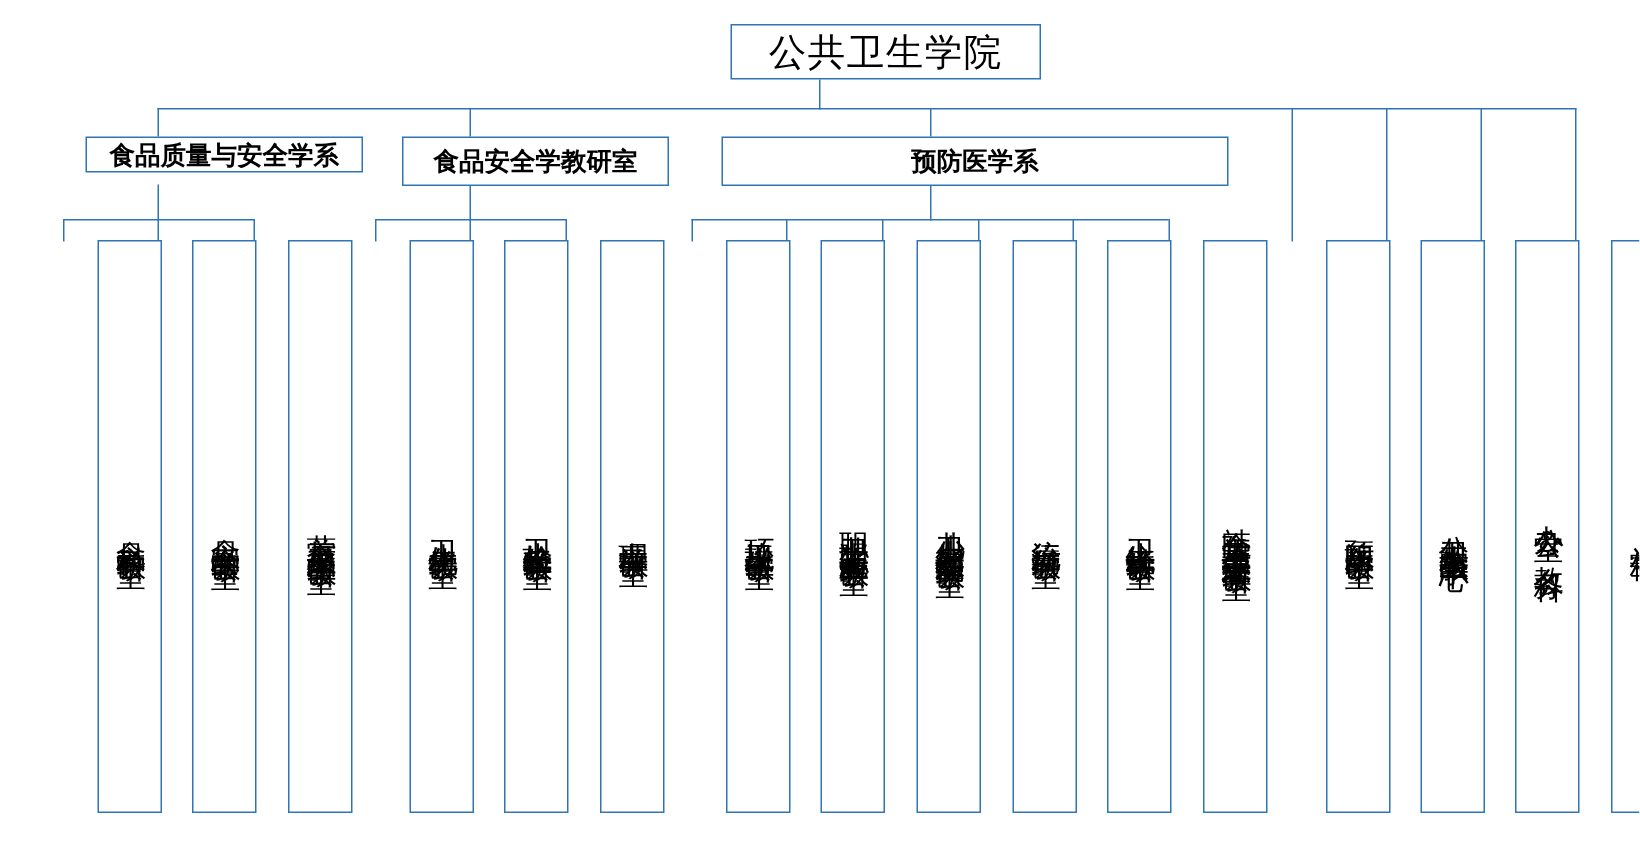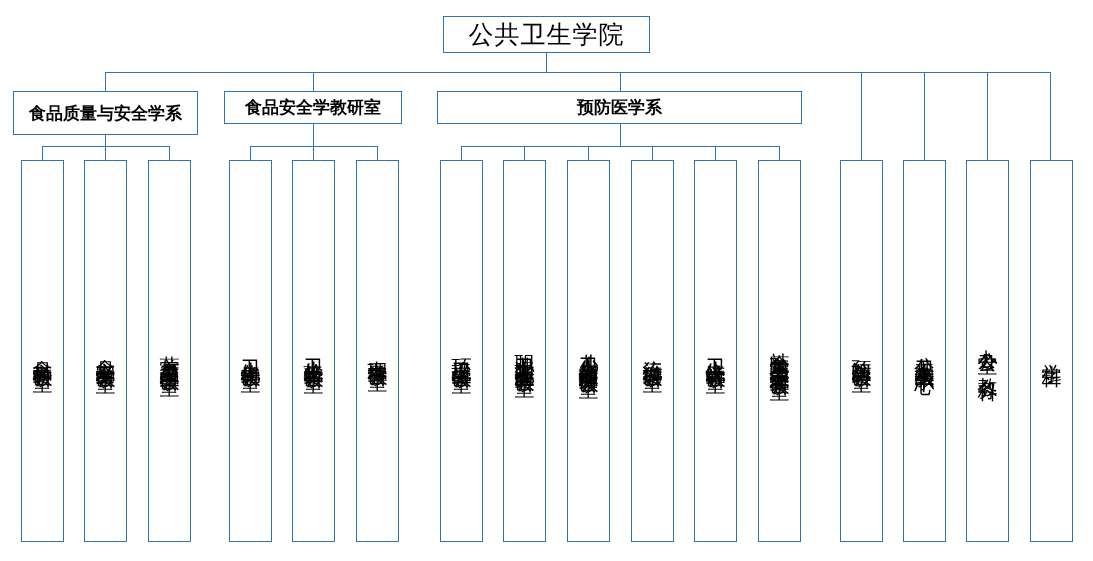--- a/index.html
+++ b/index.html
@@ -17,20 +17,21 @@
   }
   .box {
     position: absolute;
     box-sizing: border-box;
     border: 1px solid #2E75B6;
     background: #ffffff;
     display: flex;
     align-items: center;
     justify-content: center;
     color: #000000;
+    margin-left: 44px;
   }
   .box.root {
     font-size: 25px;
     font-weight: normal;
     letter-spacing: 1px;
   }
   .box.dept {
     font-size: 17px;
     font-weight: bold;
     letter-spacing: 0px;
@@ -93,27 +94,27 @@
   <div class="line vline" style="left:524px; top:146px; height:15px;"></div>
   <div class="line vline" style="left:588px; top:146px; height:15px;"></div>
   <div class="line vline" style="left:652px; top:146px; height:15px;"></div>
   <div class="line vline" style="left:715px; top:146px; height:15px;"></div>
   <div class="line vline" style="left:779px; top:146px; height:15px;"></div>
 
   <div class="box root" style="left:443px; top:16px; width:207px; height:37px;">
     <span>公共卫生学院</span>
   </div>
 
-  <div class="box dept" style="left:13px; top:91px; width:185px; height:44px;">
+  <div class="box dept" style="left:13px; top:91px; width:185px; height:24px;">
     <span>食品质量与安全学系</span>
   </div>
   <div class="box dept" style="left:224px; top:91px; width:178px; height:33px;">
     <span>食品安全学教研室</span>
   </div>
-  <div class="box dept" style="left:437px; top:91px; width:365px; height:33px;">
+  <div class="box dept" style="left:437px; top:91px; width:338px; height:33px;">
     <span>预防医学系</span>
   </div>
 
   <div class="box leaf" style="left: 21px; top: 160px; width: 43px; height: 382px; padding-top: 183px;">
     <span class="vtext">食品科学教研室</span>
   </div>
   <div class="box leaf" style="left: 84px; top: 160px; width: 43px; height: 382px; padding-top: 182px;">
     <span class="vtext">食品安全学教研室</span>
   </div>
   <div class="box leaf" style="left: 148px; top: 160px; width: 43px; height: 382px; padding-top: 179px;">

